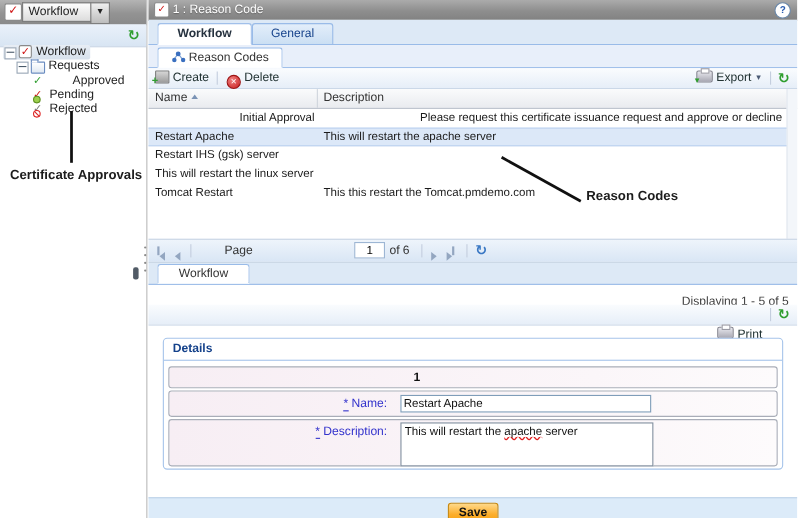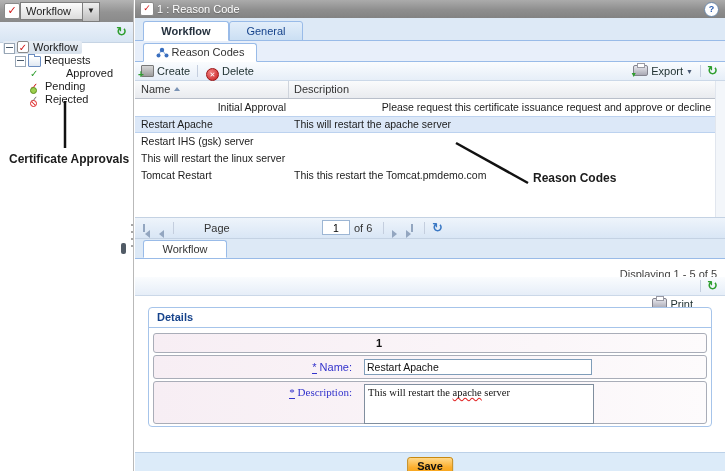--- a/index.html
+++ b/index.html
@@ -289,21 +289,21 @@
 
       <div class="frow" style="top:25px;height:18px;line-height:18px;">
         <span class="fval" style="top:0;">1</span>
       </div>
 
       <div class="frow" style="top:47px;height:22px;line-height:22px;">
         <span class="flabel"><span class="req">*</span> <span>Name:</span></span>
         <input class="txtinput" style="top: 3px;" value="Restart Apache">
       </div>
 
-      <div class="frow" style="top:73px;height:41px;font-family:Liberation Serif, serif;">
+      <div class="frow" style="top:73px;height:41px;">
         <span class="flabel" style="line-height:16px;top:2px;"><span class="req">*</span> <span>Description:</span></span>
         <div class="txtarea"><span>This will restart the </span><span class="misspelled">apache</span><span> server</span></div>
       </div>
     </div>
 
     <div class="footer">
       <button class="savebtn">Save</button>
     </div>
   </section>
 

